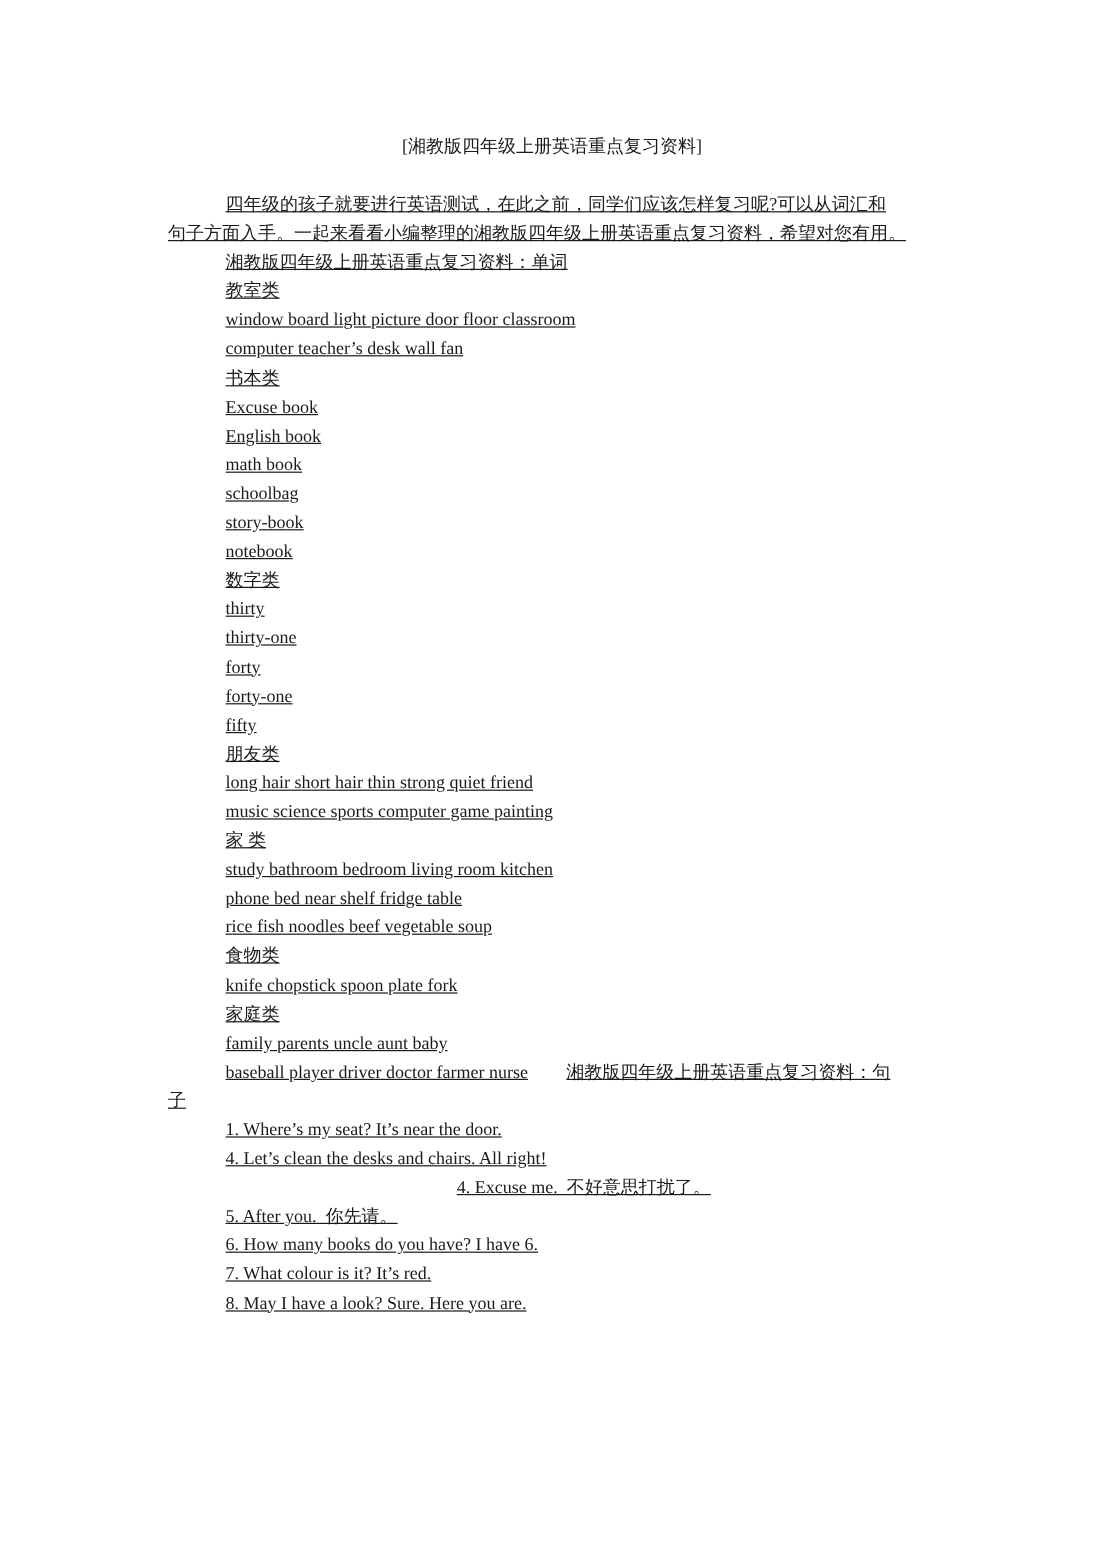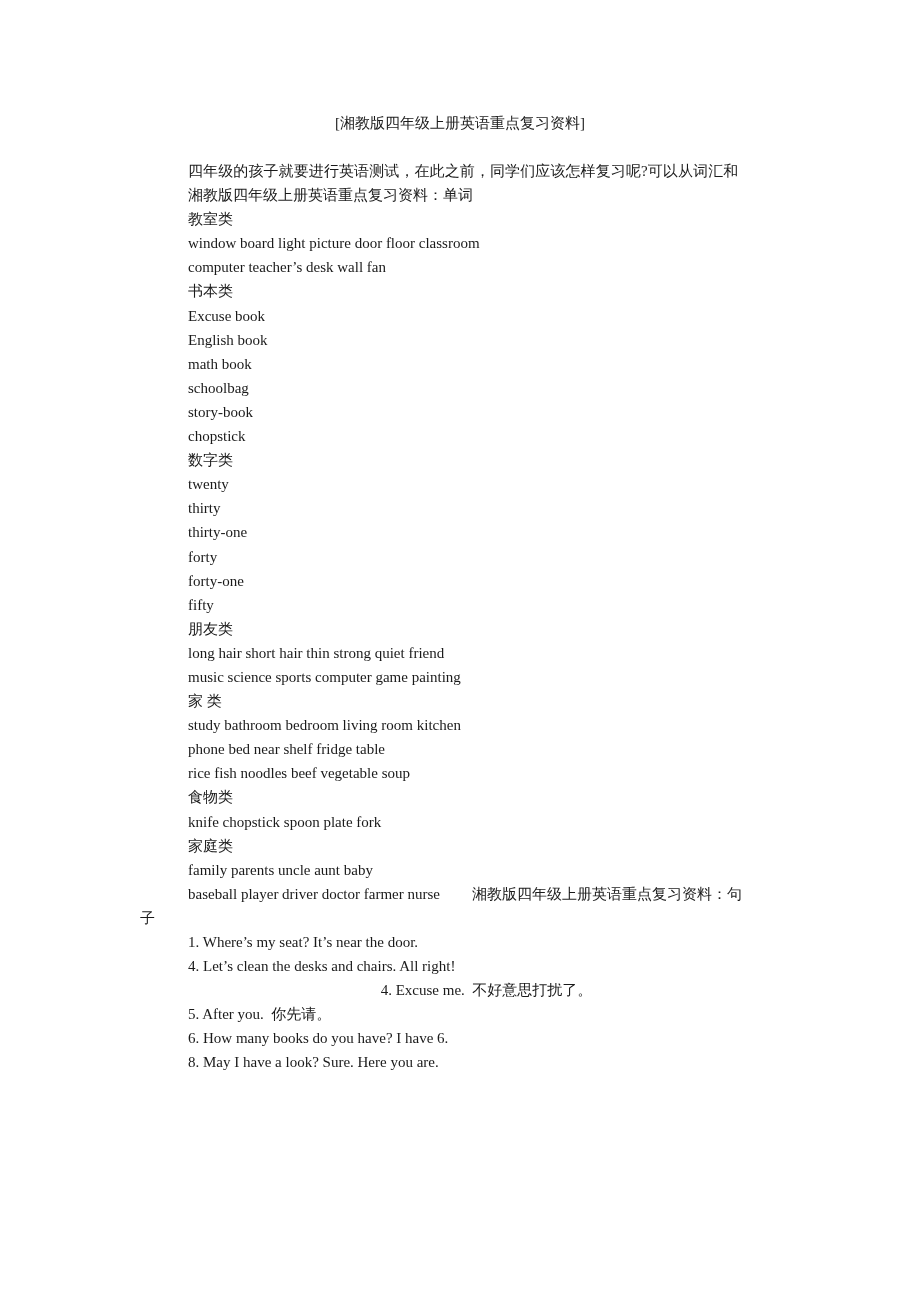--- a/index.html
+++ b/index.html
@@ -10,49 +10,49 @@
     }
     .page { position: absolute; left: 0; top: 0; width: 920px; height: 928px; }
     .title {
       position: absolute; top: 113px; left: 0; width: 920px;
       text-align: center; font-size: 15px; line-height: 20px;
     }
     .body-text {
       position: absolute; left: 140px; top: 159px; width: 645px;
       font-size: 15px; line-height: 24.1px;
     }
-    .line { display: block; white-space: nowrap; height: 24.1px; }
+    .line { display: block; white-space: nowrap; height: 24.1px; text-decoration: underline; }
     .indent { padding-left: 48px; }
     .para { display: block; text-indent: 48px; white-space: normal; letter-spacing: 0.1px; }
     .inline-gap { display: inline-block; width: 32px; }
   </style>
 </head>
 <body>
 
 <div class="page">
   <div class="title">[湘教版四年级上册英语重点复习资料]</div>
 
   <div class="body-text">
     <span class="para line">四年级的孩子就要进行英语测试，在此之前，同学们应该怎样复习呢?可以从词汇和</span>
+    <span class="line">句子方面入手。一起来看看小编整理的湘教版四年级上册英语重点复习资料，希望对您有用。</span>
     <span class="line indent">湘教版四年级上册英语重点复习资料：单词</span>
 
     <span class="line indent">教室类</span>
     <span class="line indent">window board light picture door floor classroom</span>
     <span class="line indent">computer teacher’s desk wall fan</span>
 
     <span class="line indent">书本类</span>
     <span class="line indent">Excuse book</span>
     <span class="line indent">English book</span>
     <span class="line indent">math book</span>
     <span class="line indent">schoolbag</span>
     <span class="line indent">story-book</span>
-    <span class="line indent">chopstick</span>
+    <span class="line indent">notebook</span>
 
     <span class="line indent">数字类</span>
-    <span class="line indent">twenty</span>
     <span class="line indent">thirty</span>
     <span class="line indent">thirty-one</span>
     <span class="line indent">forty</span>
     <span class="line indent">forty-one</span>
     <span class="line indent">fifty</span>
 
     <span class="line indent">朋友类</span>
     <span class="line indent">long hair short hair thin strong quiet friend</span>
     <span class="line indent">music science sports computer game painting</span>
 
@@ -67,15 +67,16 @@
     <span class="line indent">家庭类</span>
     <span class="line indent">family parents uncle aunt baby</span>
     <span class="line indent"><span>baseball player driver doctor farmer nurse</span><span class="inline-gap"></span><span>湘教版四年级上册英语重点复习资料：句</span></span>
     <span class="line">子</span>
 
     <span class="line indent">1. Where’s my seat? It’s near the door.</span>
     <span class="line indent">4. Let’s clean the desks and chairs. All right!</span>
     <span class="line indent" style="white-space: pre; text-align: center;">4. Excuse me.  不好意思打扰了。</span>
     <span class="line indent" style="white-space: pre;">5. After you.  你先请。</span>
     <span class="line indent">6. How many books do you have? I have 6.</span>
+    <span class="line indent">7. What colour is it? It’s red.</span>
     <span class="line indent">8. May I have a look? Sure. Here you are.</span>
   </div>
 </div>
 
 </body></html>

